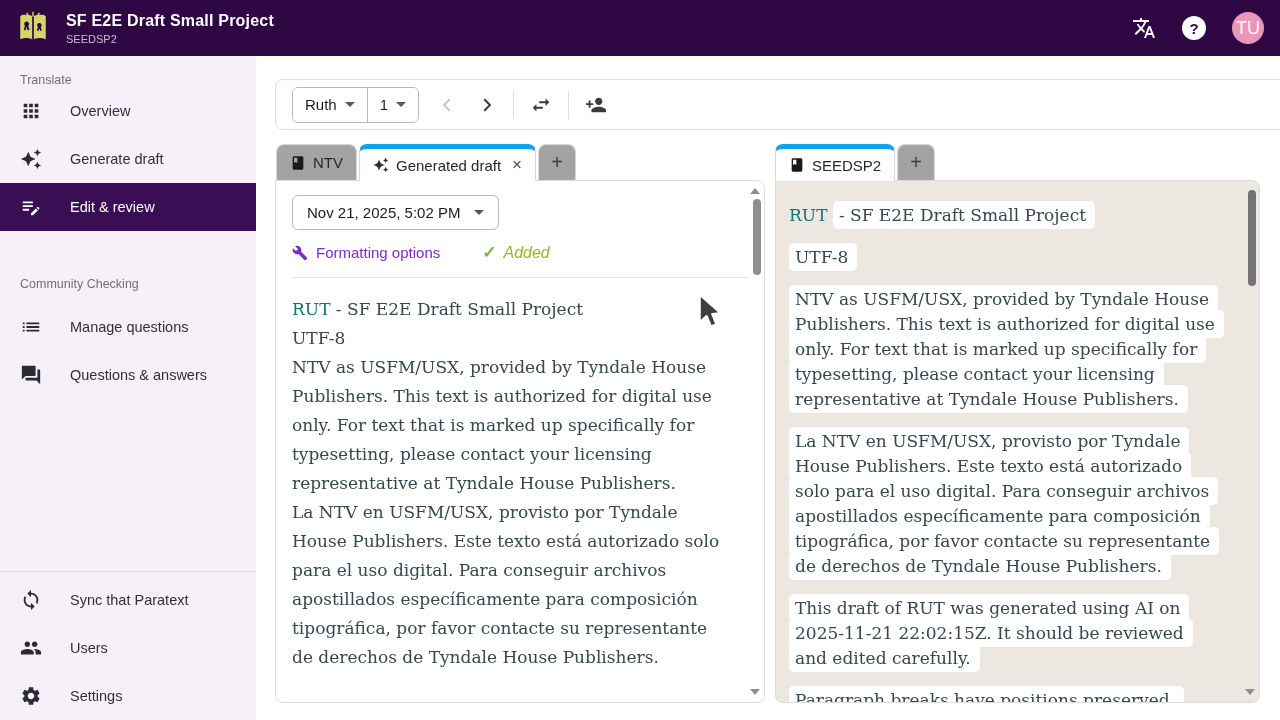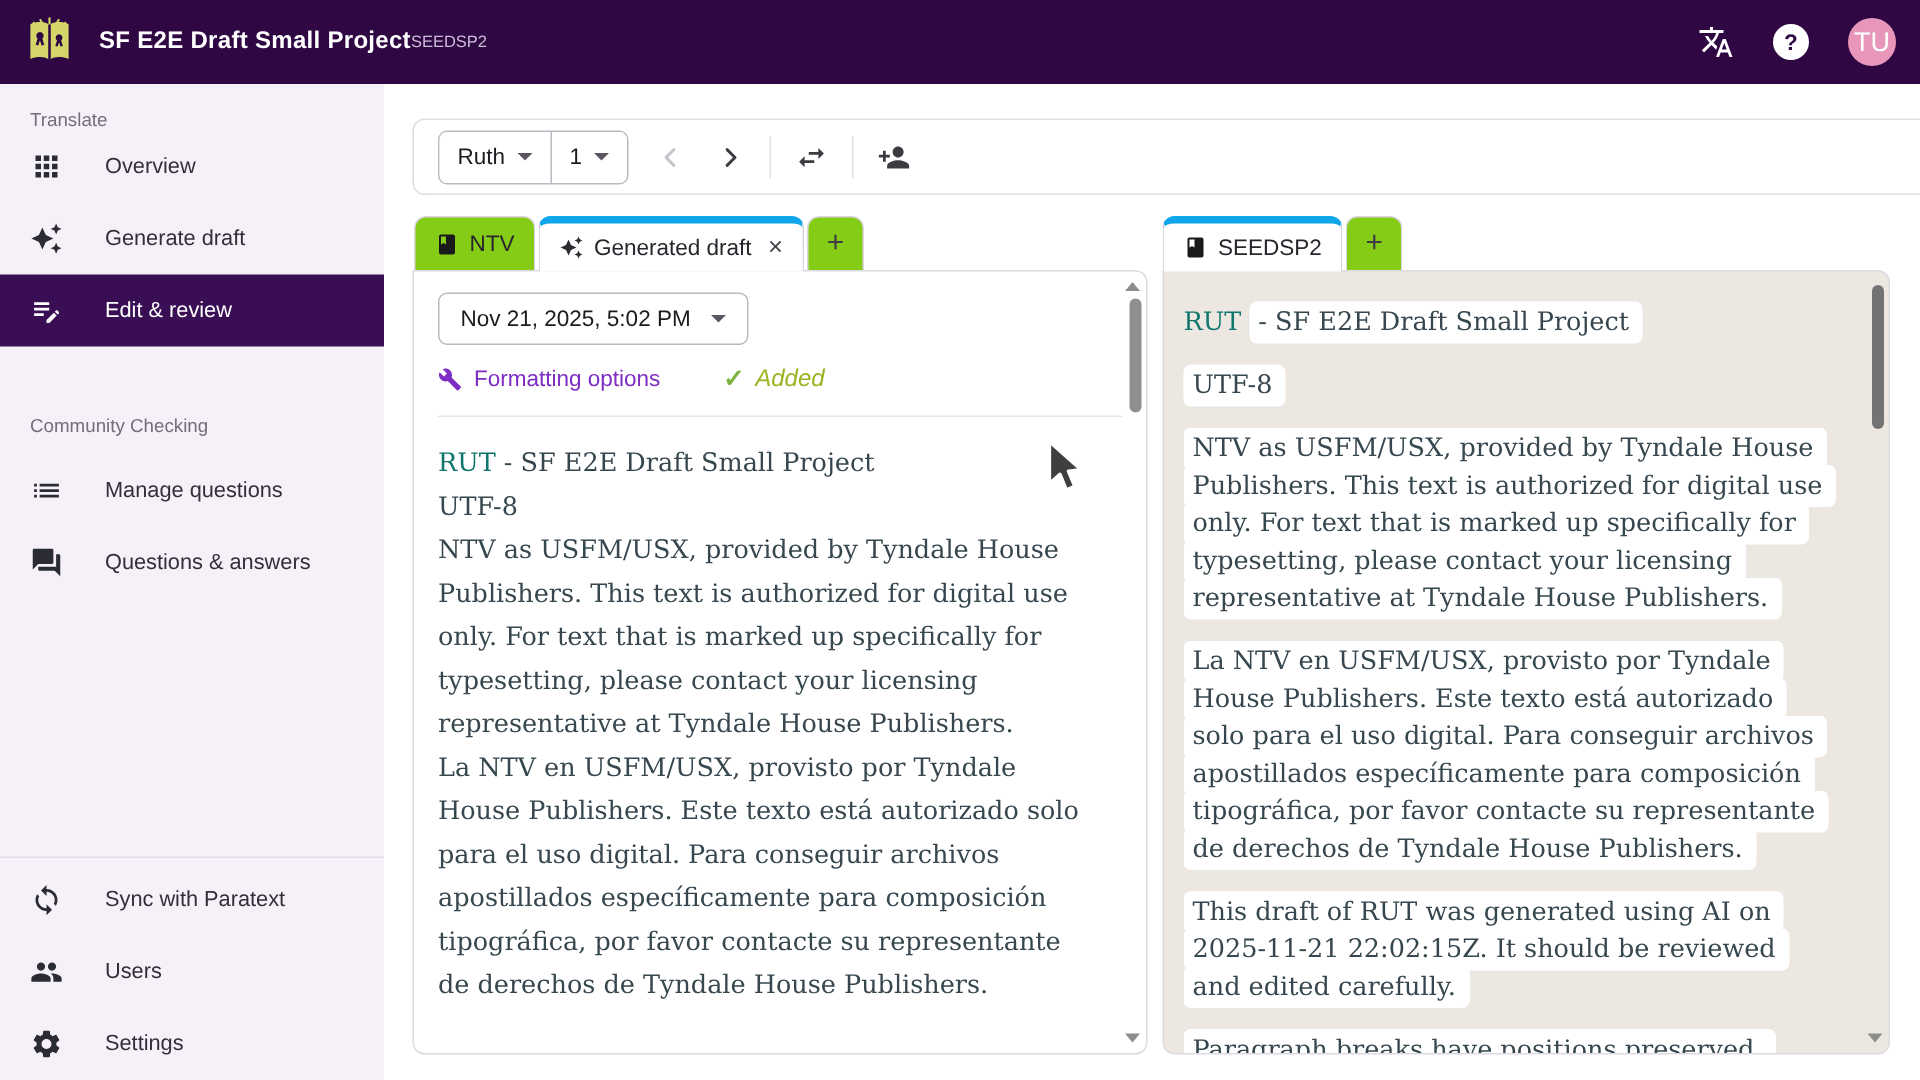--- a/index.html
+++ b/index.html
@@ -3,21 +3,21 @@
 <meta charset="utf-8">
 <style>
   * { margin:0; padding:0; box-sizing:border-box; }
   html,body { width:1280px; height:720px; overflow:hidden; background:#fff;
     font-family:"Liberation Sans", sans-serif; }
 
   
   .topbar { position:absolute; left:0; top:0; width:1280px; height:56px;
     background:#2F0743; display:flex; align-items:center; padding:0 16px; z-index:30; }
   .logo { width:36px; height:40px; margin-right:14px; display:flex; align-items:center; }
-  .titles { display:flex; flex-direction:row; justify-content:space-between; }
+  .titles { display:flex; flex-direction:column; justify-content:space-between; }
   .app-title { color:#fff; font-size:16px; font-weight:700; letter-spacing:.2px; }
   .app-subtitle { color:#CBBCD8; font-size:11px; margin-top:3px; }
   .topbar-right { margin-left:auto; display:flex; align-items:center; gap:26px; }
   .help-circle { width:24px; height:24px; border-radius:50%; background:#fff;
     color:#2F0743; font-weight:700; font-size:15px; display:flex; align-items:center;
     justify-content:center; cursor:pointer; }
   .avatar { width:32px; height:32px; border-radius:50%; background:#E897BB; color:#fff;
     font-size:18px; font-weight:500; display:flex; align-items:center; justify-content:center; cursor:pointer; }
 
   
@@ -51,21 +51,21 @@
     cursor:pointer; border-radius:50%; }
   .nav-prev { margin-left:8px; }
   .vdiv { width:1px; height:28px; background:#E1DDE4; margin:0 6px; }
   .icon-btn { width:42px; height:40px; display:flex; align-items:center; justify-content:center;
     cursor:pointer; border-radius:50%; }
 
   
   .tabstrip { position:absolute; top:144px; display:flex; align-items:flex-end; z-index:6; }
   .tabs-left { left:276px; } .tabs-right { left:775px; }
   .tab { display:flex; align-items:center; gap:7px; height:36px; padding:0 13px;
-    background:#84cc16; border:1px solid #DCD4E1; border-bottom:none;
+    background:#a3a3a3; border:1px solid #DCD4E1; border-bottom:none;
     border-radius:8px 8px 0 0; font-size:15px; color:#29252D; cursor:pointer; margin-right:2px; }
   .tab.active { height:37px; background:#fff; border-top:5px solid #0ea5e9;
     margin-bottom:-1px; z-index:7; font-weight:400; }
   .tab .tab-close { color:#4A4550; font-size:17px; margin-left:4px; cursor:pointer; }
   .tab.plus-tab { width:38px; justify-content:center; font-size:20px; color:#3F3A45; padding:0; }
 
   
   .pane { position:absolute; top:180px; height:523px; border:1px solid #DEDAE1;
     border-radius:0 8px 8px 8px; background:#fff; overflow:hidden; }
   .pane-left { left:275px; width:490px; }
@@ -195,21 +195,21 @@
 
   <div class="sidebar-footer">
     <div class="footer-divider"></div>
 
     <div class="side-item">
       <span class="ico">
         <svg width="22" height="22" viewBox="0 0 24 24">
             <path fill="#2B2B33" d="M12 4V1L8 5l4 4V6c3.31 0 6 2.69 6 6 0 1.01-.25 1.97-.7 2.8l1.46 1.46C19.54 15.03 20 13.57 20 12c0-4.42-3.58-8-8-8zm0 14c-3.31 0-6-2.69-6-6 0-1.01.25-1.97.7-2.8L5.24 7.74C4.46 8.97 4 10.43 4 12c0 4.42 3.58 8 8 8v3l4-4-4-4v3z"></path>
           </svg>
       </span>
-      <span class="item-label">Sync with Paratext</span>
+      <span class="item-label">Sync that Paratext</span>
     </div>
 
     <div class="side-item">
       <span class="ico">
         <svg width="22" height="22" viewBox="0 0 24 24">
             <path fill="#2B2B33" d="M16 11c1.66 0 2.99-1.34 2.99-3S17.66 5 16 5c-1.66 0-3 1.34-3 3s1.34 3 3 3zm-8 0c1.66 0 2.99-1.34 2.99-3S9.66 5 8 5C6.34 5 5 6.34 5 8s1.34 3 3 3zm0 2c-2.33 0-7 1.17-7 3.5V19h14v-2.5c0-2.33-4.67-3.5-7-3.5zm8 0c-.29 0-.62.02-.97.05 1.16.84 1.97 1.97 1.97 3.45V19h6v-2.5c0-2.33-4.67-3.5-7-3.5z"></path>
           </svg>
       </span>
       <span class="item-label">Users</span>
     </div>

